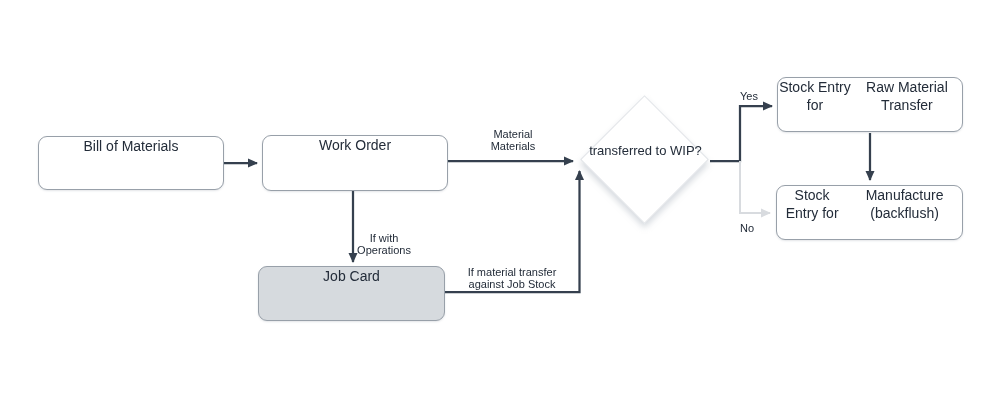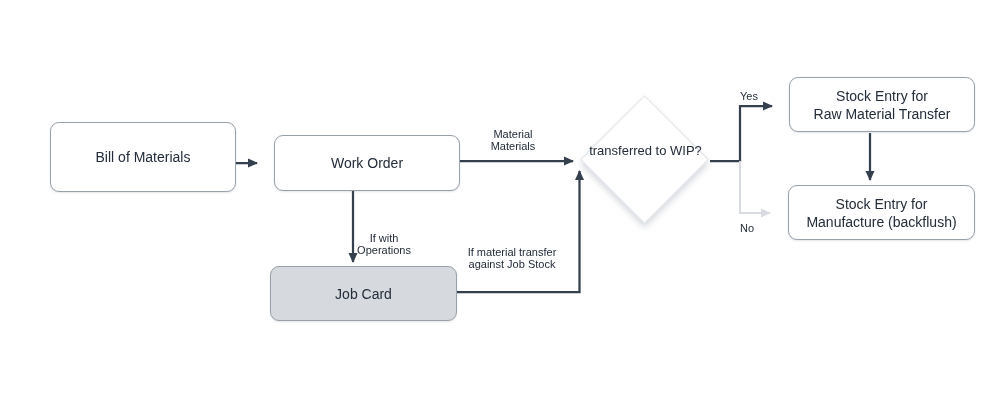--- a/index.html
+++ b/index.html
@@ -19,27 +19,26 @@
   }
   .connectors{position:absolute;left:0;top:0;z-index:2;}
   .edge{fill:none;}
   .edge.dark{stroke:var(--line_dark);stroke-width:2.25;}
   .edge.light{stroke:var(--line_light);stroke-width:2;}
   .arrow-dark-fill{fill:var(--line_dark);stroke:none;}
   .arrow-light-fill{fill:var(--line_light);stroke:none;}
   .node{
     position:absolute;z-index:3;box-sizing:border-box;
     background:var(--node_fill);border:1.5px solid var(--node_border);border-radius:9px;
-    display:flex;flex-direction:column;justify-content:center;
+    display:flex;flex-direction:row;justify-content:center;
     font-size:14px;line-height:18px;text-align:center;color:var(--text);
     box-shadow:0 1px 2px rgba(100,110,125,0.18);
-    margin-left:12px;
   }
   .node .ln{display:block;}
-  .node-bom{left:38px;top:122px;width:186px;height:70px;}
+  .node-bom{left:38px;top:136px;width:186px;height:54px;}
   .node-wo{left:262px;top:135px;width:186px;height:56px;}
   .node-jc{left:258px;top:266px;width:187px;height:55px;background:var(--jobcard_fill);}
   .node-raw{left:777px;top:77px;width:186px;height:55px;}
   .node-mfg{left:776px;top:185px;width:187px;height:55px;}
   .diamond-shape{
     position:absolute;z-index:1;left:599px;top:114px;width:91px;height:91px;
     background:var(--node_fill);border:1.25px solid var(--diamond_border);
     transform:rotate(45deg);box-shadow:3px 3px 6px rgba(165,173,184,0.45);
     box-sizing:border-box;
   }
@@ -48,21 +47,21 @@
     font-size:13px;line-height:16px;text-align:center;color:var(--text);
   }
   .diamond-label .ln{display:block;}
   .edge-label{
     position:absolute;z-index:4;font-size:11px;line-height:12px;text-align:center;
     color:var(--text);transform:translateX(-50%);white-space:nowrap;
   }
   .edge-label .ln{display:block;}
   .lbl-material{left:513px;top:128px;}
   .lbl-ifops{left:384px;top:213px;margin-top:19px;}
-  .lbl-ifmat{left:512px;top:246px;}
+  .lbl-ifmat{left:512px;top:266px;}
   .lbl-yes{left:749px;top:90px;}
   .lbl-no{left:747px;top:222px;}
 </style>
 </head>
 <body>
 
 <div class="canvas">
 
   <div class="diamond-shape"></div>
 

